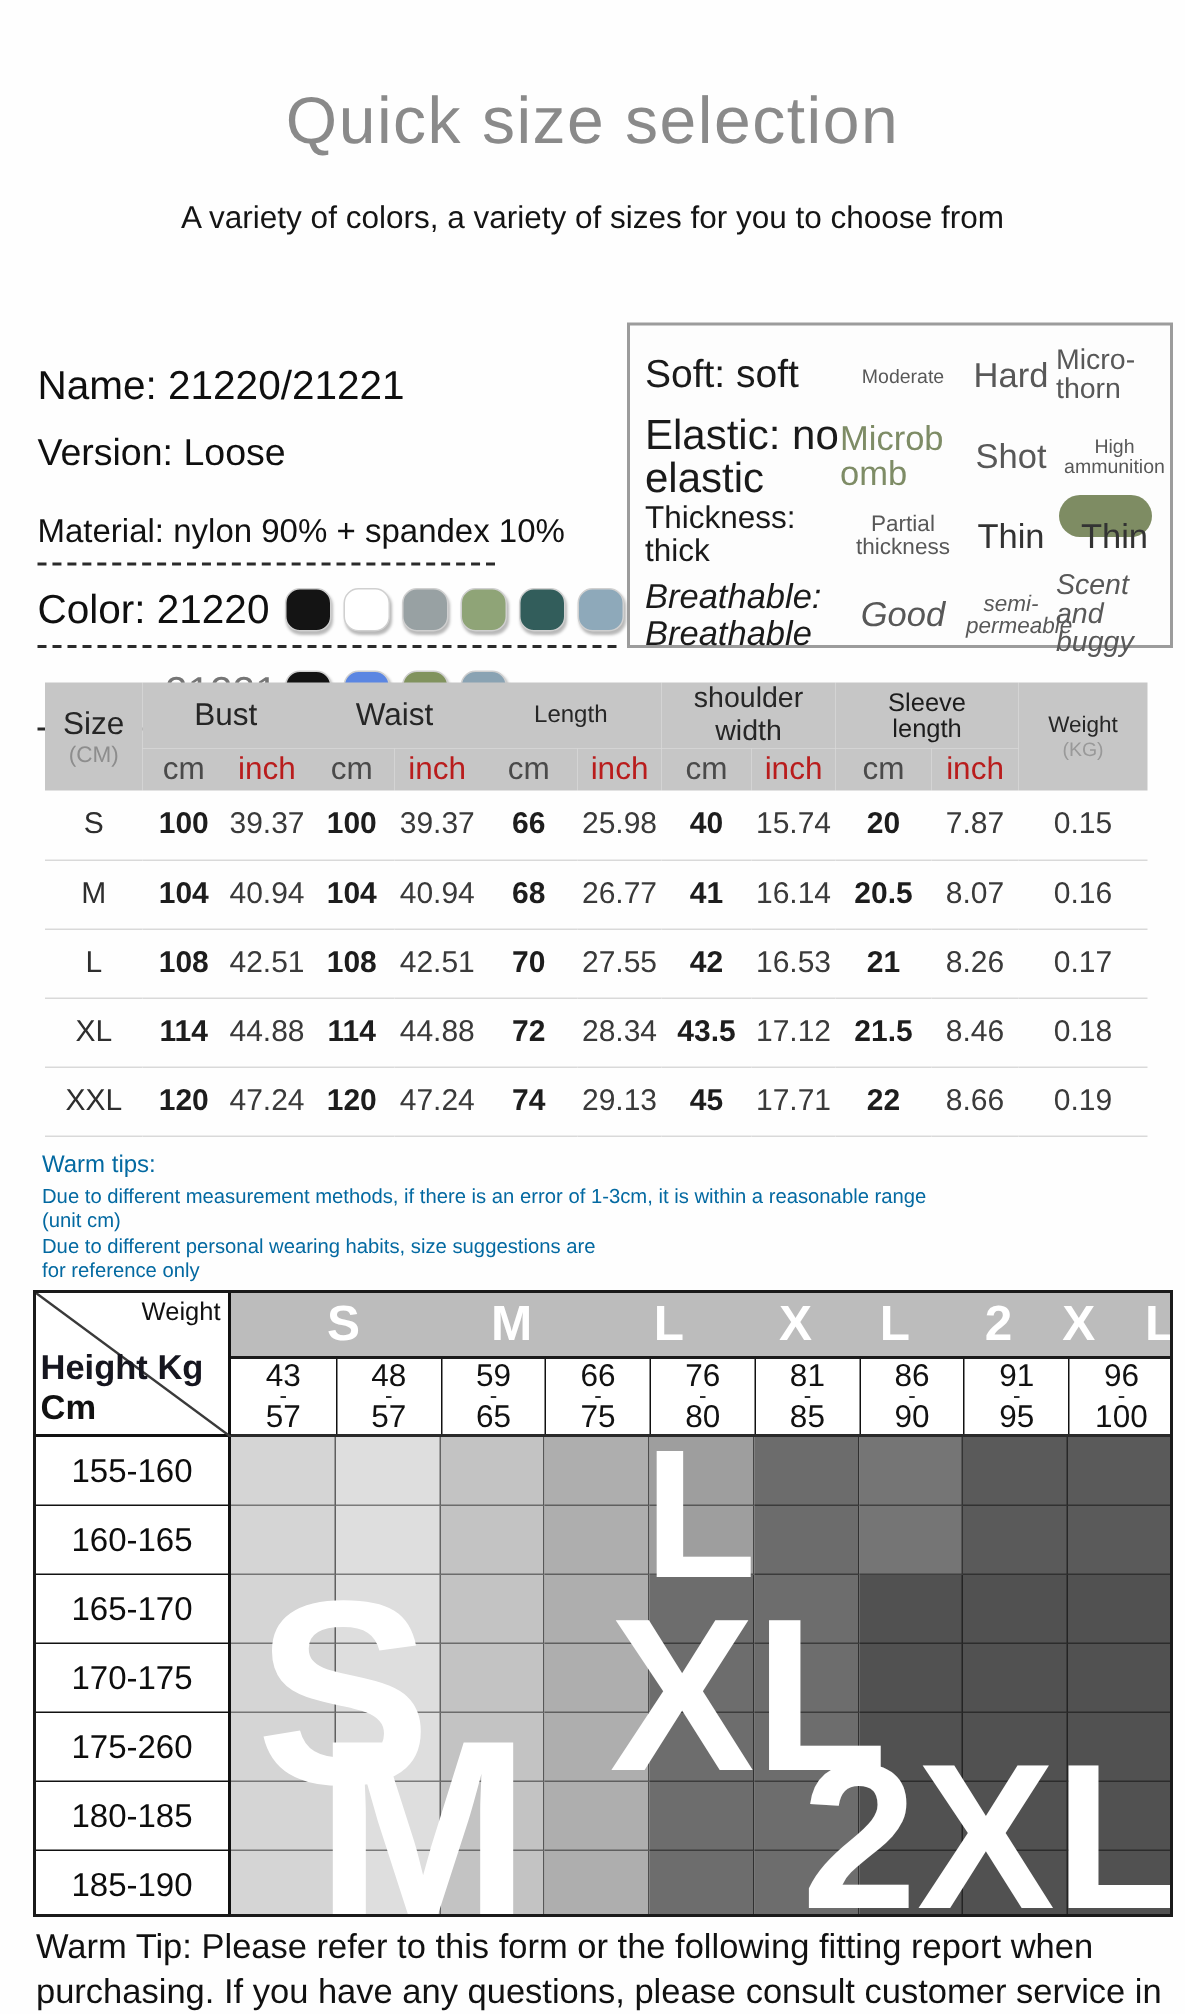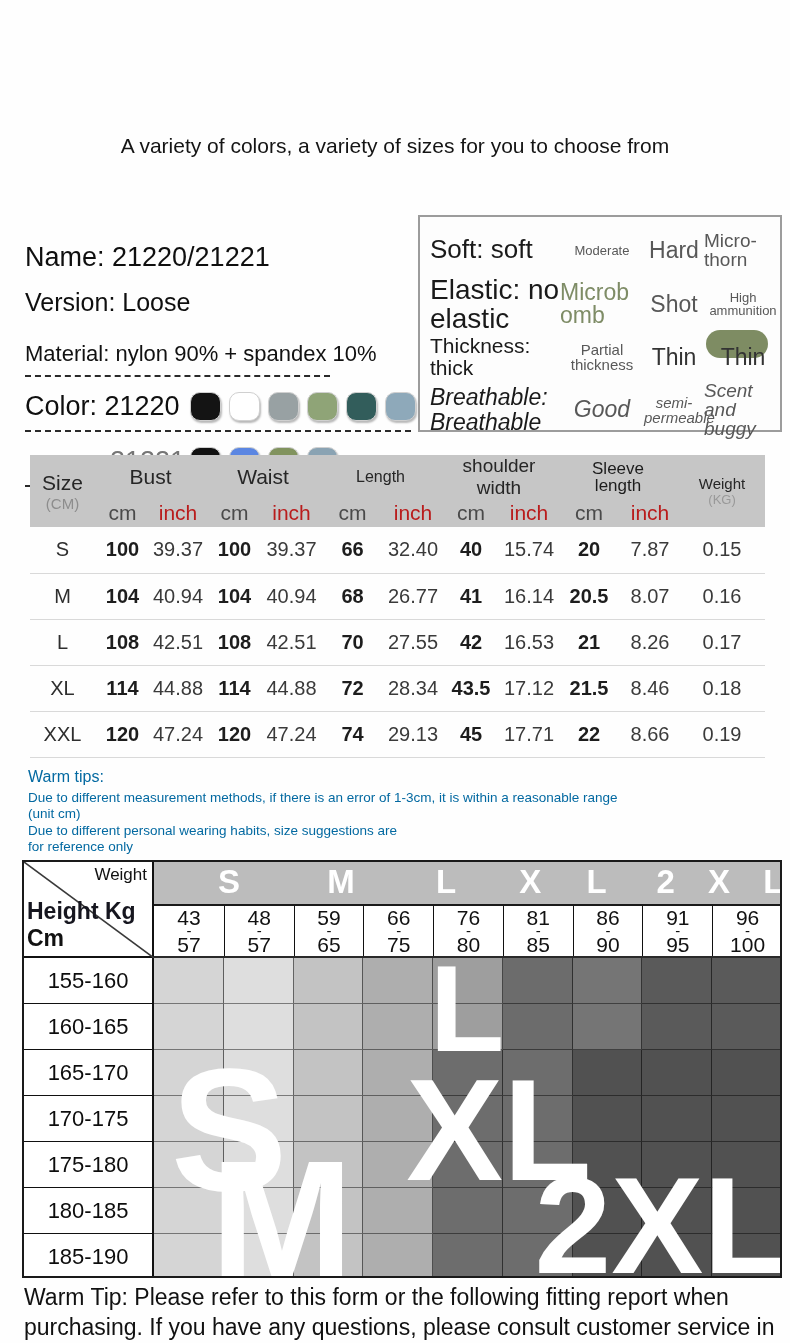--- a/index.html
+++ b/index.html
@@ -111,20 +111,21 @@
 
   
   .footer-tip { position:absolute; left:24px; top:1283px; width:752px; font-size:23px;
                 line-height:1.3; color:#111; }
 </style>
 </head>
 <body>
 
 <div class="page">
 
+  <div class="title">Quick size selection</div>
   <div class="subtitle">A variety of colors, a variety of sizes for you to choose from</div>
 
   <div class="left-info">
     <div class="p-name">Name: 21220/21221</div>
     <div class="p-version">Version: Loose</div>
     <div class="p-material">Material: nylon 90% + spandex 10%</div>
     <hr class="dash dash-material">
     <div class="color-row">
       <div class="color-label">Color: 21220</div>
       <div class="swatches">
@@ -227,21 +228,21 @@
       </tr>
     </thead>
     <tbody>
         <tr>
           <td class="t-size">S</td>
           <td class="v-cm">100</td>
           <td class="v-inch">39.37</td>
           <td class="v-cm">100</td>
           <td class="v-inch">39.37</td>
           <td class="v-cm">66</td>
-          <td class="v-inch">32.40</td>
+          <td class="v-inch">25.98</td>
           <td class="v-cm">40</td>
           <td class="v-inch">15.74</td>
           <td class="v-cm">20</td>
           <td class="v-inch">7.87</td>
           <td class="v-inch">0.15</td>
         </tr>
         <tr>
           <td class="t-size">M</td>
           <td class="v-cm">104</td>
           <td class="v-inch">40.94</td>
@@ -369,21 +370,21 @@
           <span class="num">96</span>
           <span class="sep">-</span>
           <span class="num">100</span>
         </div>
       </div>
     <div class="m-labels">
         <div class="m-hlabel">155-160</div>
         <div class="m-hlabel">160-165</div>
         <div class="m-hlabel">165-170</div>
         <div class="m-hlabel">170-175</div>
-        <div class="m-hlabel">175-180</div>
+        <div class="m-hlabel">175-260</div>
         <div class="m-hlabel">180-185</div>
         <div class="m-hlabel">185-190</div>
       </div>
     <div class="m-grid">
         <div class="mcell" style="background: rgb(213, 213, 213);"></div>
         <div class="mcell" style="background: rgb(222, 222, 222);"></div>
         <div class="mcell" style="background: rgb(195, 195, 195);"></div>
         <div class="mcell" style="background: rgb(174, 174, 174);"></div>
         <div class="mcell" style="background: rgb(158, 158, 158);"></div>
         <div class="mcell" style="background: rgb(108, 108, 108);"></div>

